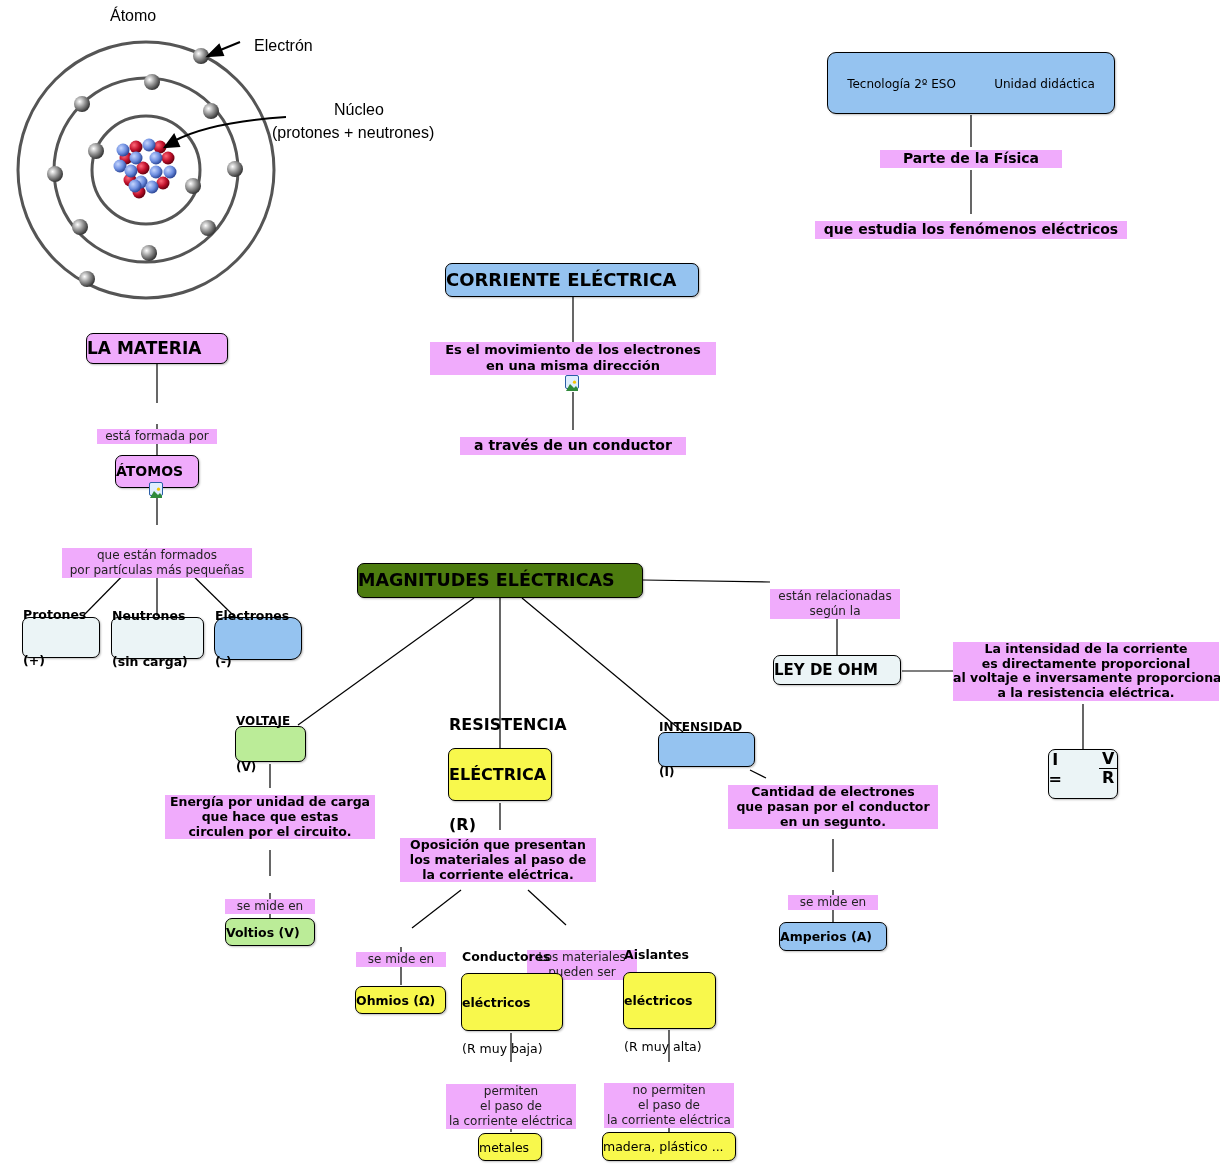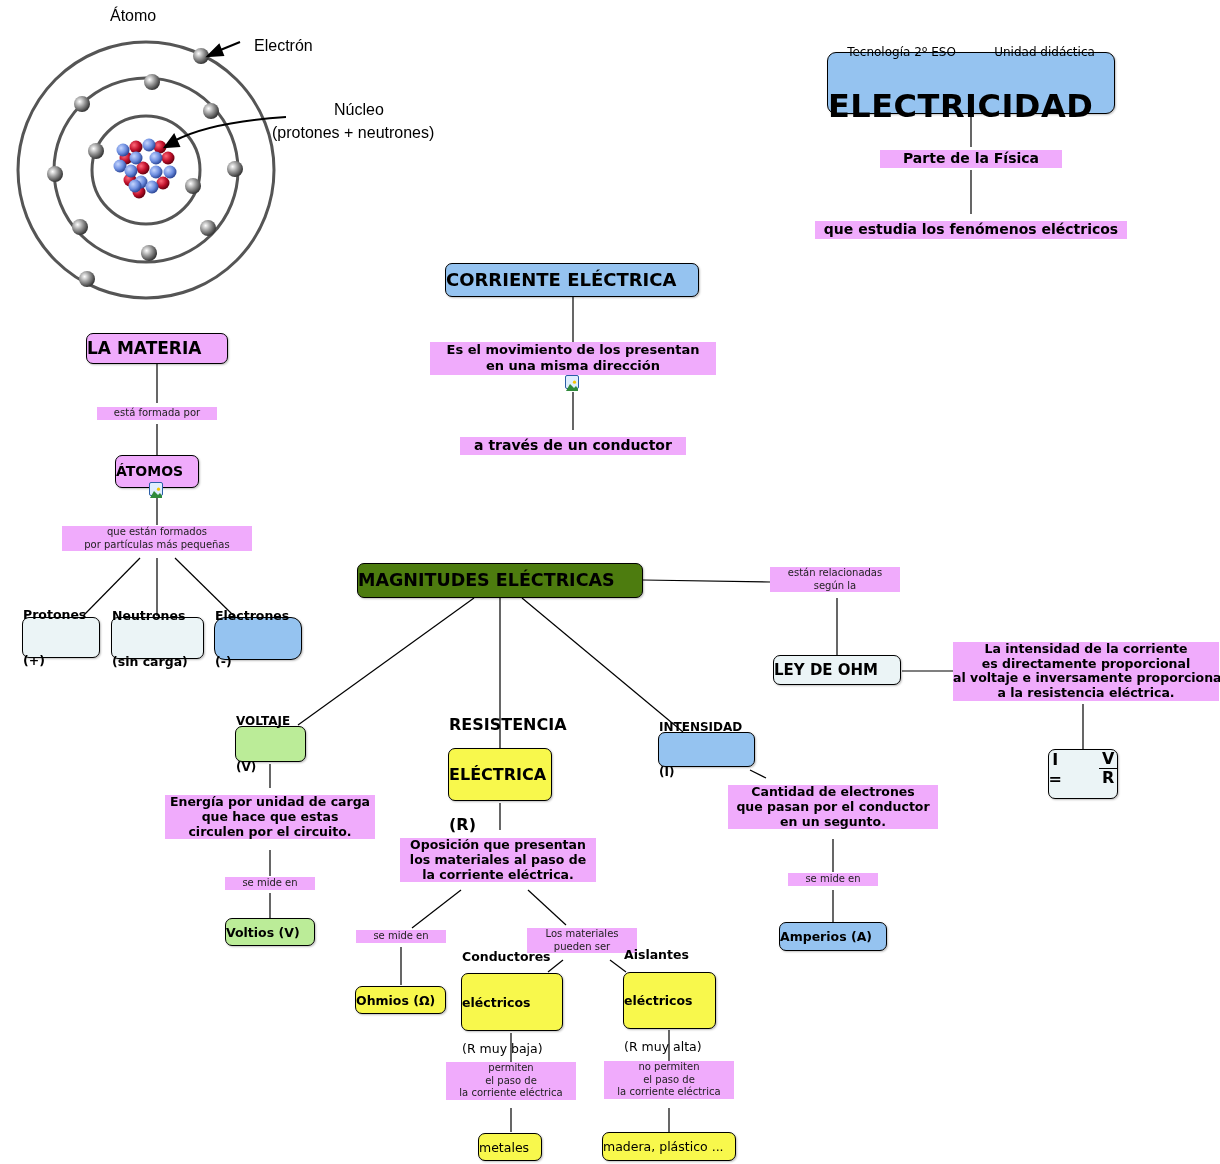--- a/index.html
+++ b/index.html
@@ -11,21 +11,21 @@
           align-items:flex-start; justify-content:center; line-height:1.2;
           box-shadow:1px 1px 2px rgba(0,0,0,0.25);gap:31px; }
   .blue { background:#95c3f0; }
   .orange { background:#f0abfc; }
   .light { background:#ebf4f6; }
   .pink { background:#4d7c0f; }
   .green { background:#bbec98; }
   .yellow { background:#f8f84c; }
   .lbl { position:absolute; text-align:center; white-space:nowrap; line-height:1.25; background:#f0abfc; }
   .lbl.b { font-weight:bold; font-size:13px; }
-  .lbl.n { font-size:10px; color:#222; }
+  .lbl.n { font-size:12px; color:#222;margin-top:22px; }
   .imgicon { position:absolute; width:14px; height:14px; box-sizing:border-box; border:1px solid #2b5ea8;
              background:#dfeefe; border-radius:2px; }
   .atom-text { position:absolute; font-family:"Liberation Sans", sans-serif; font-size:16px; white-space:nowrap; }
   .sub { font-weight:normal; }
 </style>
 </head>
 <body>
 
 <svg id="edges" viewBox="0 0 1220 1164">
   <g stroke="#000" stroke-width="1.2" fill="none">
@@ -142,30 +142,29 @@
       <polygon points="165,147 174,135 179,146"></polygon>
     </g>
   </svg>
 </div>
 
 <div class="node blue" style="left:827px;top:52px;width:288px;height:62px;border-radius:9px;">
   <div style="display:flex;width:100%;justify-content:space-around;font-weight:normal;font-size:12px;margin-top:2px;">
     <span>Tecnología 2º ESO</span>
     <span>Unidad didáctica</span>
   </div>
-  <div style="font-size:32px;font-weight:bold;line-height:1.05;letter-spacing:0.5px;">ELECTRICIDAD</div>
 </div>
 <div class="lbl b" style="left:880px;top:150px;width:182px;font-size:14px;">Parte de la Física</div>
 <div class="lbl b" style="left:815px;top:221px;width:312px;font-size:14px;">que estudia los fenómenos eléctricos</div>
 
 <div class="node blue" style="left:445px;top:263px;width:254px;height:34px;font-size:18px;">
   <span>CORRIENTE ELÉCTRICA</span>
 </div>
 <div class="lbl b" style="left:430px;top:342px;width:286px;">
-  <div>Es el movimiento de los presentan</div>
+  <div>Es el movimiento de los electrones</div>
   <div>en una misma dirección</div>
 </div>
 <div class="imgicon" style="left:565px;top:375px;">
   <svg width="12" height="12" viewBox="0 0 12 12">
       <circle cx="8.5" cy="3.2" r="1.6" fill="#f5c400"></circle>
       <path d="M0 12 L4 5 L8 9 L10 7 L12 10 L12 12 Z" fill="#2f8a3a"></path>
     </svg>
 </div>
 <div class="lbl b" style="left:460px;top:437px;width:226px;font-size:14px;">a través de un conductor</div>
 

